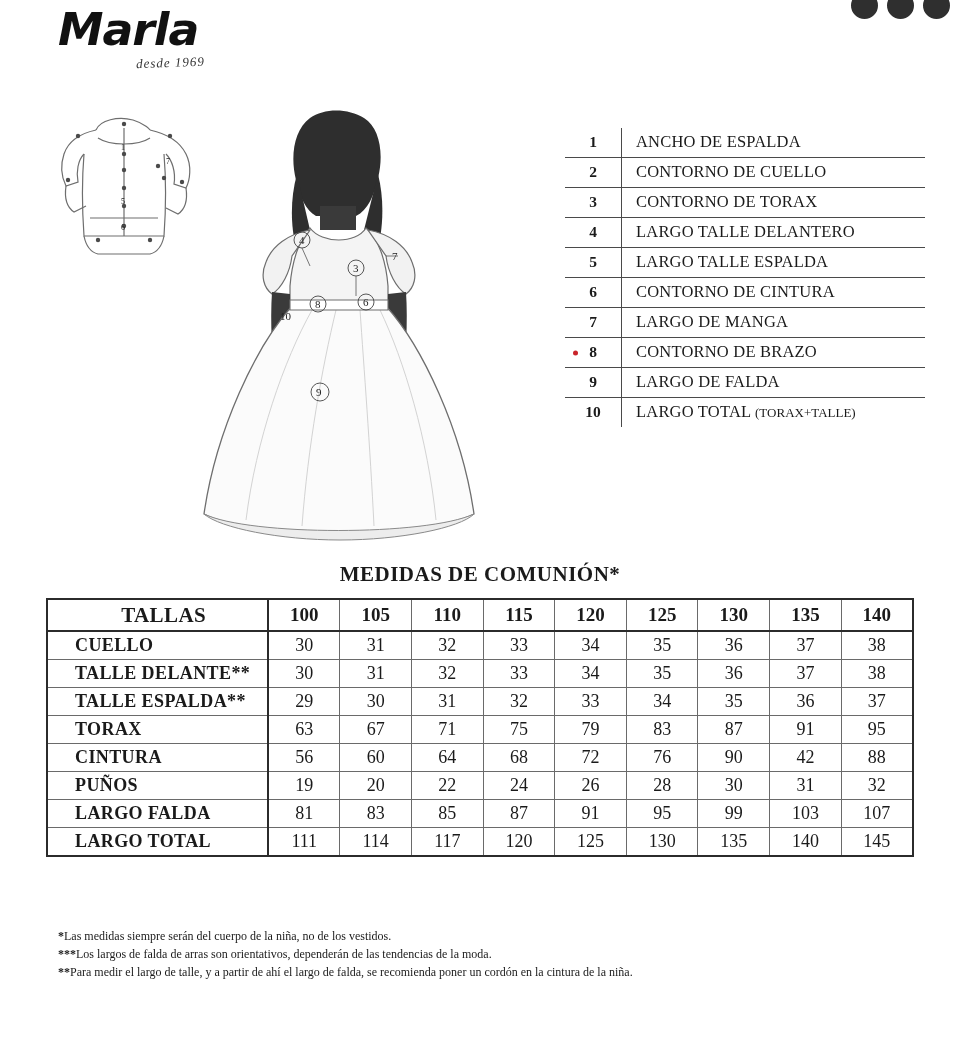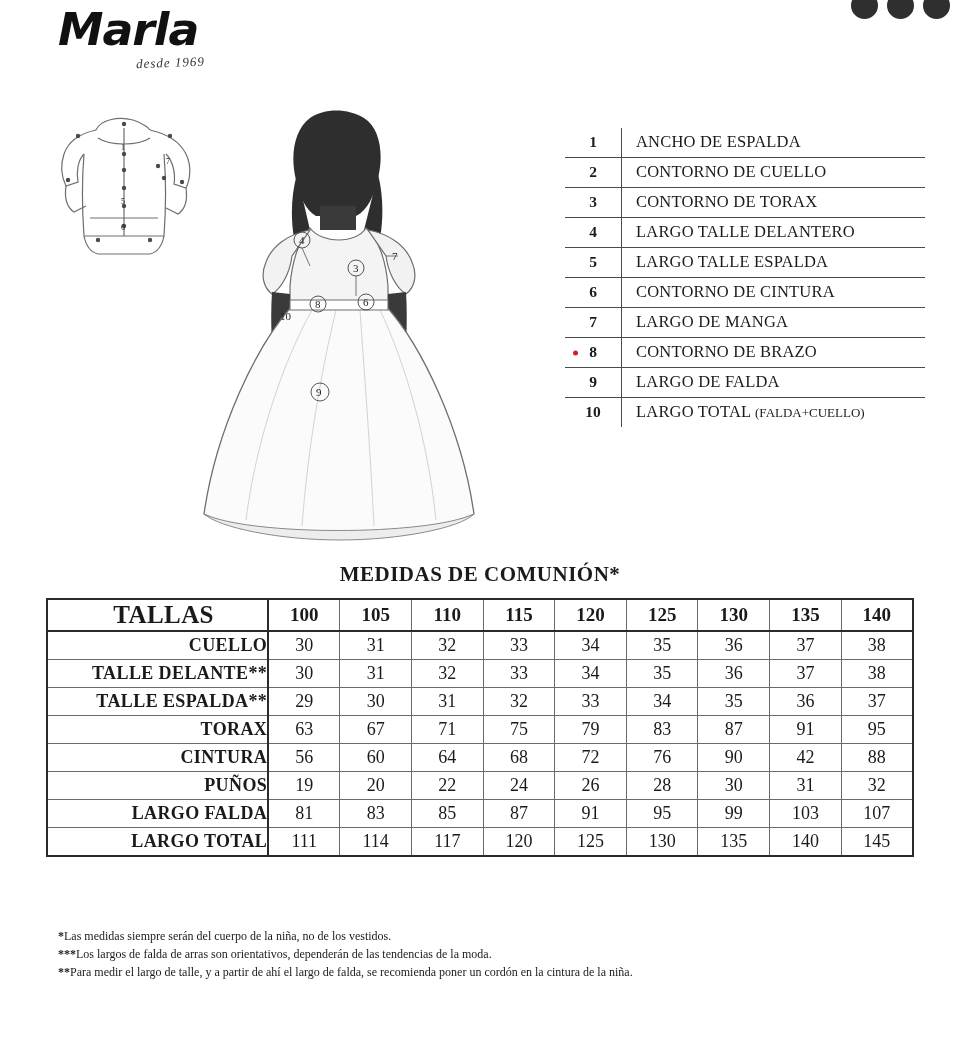--- a/index.html
+++ b/index.html
@@ -148,34 +148,34 @@
     border-right: 1px solid #6a6a6a;
     border-bottom: 1px solid #6a6a6a;
     font-size: 18px;
     height: 27px;
     text-align: center;
     padding: 0;
   }
   #sizes tr:last-child td { border-bottom: none; }
   #sizes th:last-child, #sizes td:last-child { border-right: none; }
   #sizes th.rowhead, #sizes td.rowhead {
-    text-align: right;
-    padding-left: 9px;
+    text-align: left;
+    padding-left: 27px;
     font-weight: bold;
     letter-spacing: 0.4px;
     border-right: 2px solid #2b2b2b;
   }
   #sizes thead th {
     font-weight: bold;
     font-size: 19px;
     border-bottom: 2px solid #2b2b2b;
     height: 30px;
   }
   #sizes thead th.rowhead {
-    font-size: 25px;
+    font-size: 21px;
     text-align: center;
     padding-left: 12px;
   }
   #sizes tbody td {
     font-weight: normal;
   }
   .col-head { width: 68px; }
   .col-first { width: 210px; }
 
   
@@ -344,21 +344,21 @@
       <td class="lbl">CONTORNO DE BRAZO</td>
     </tr>
     <tr>
       <td class="num">9</td>
       <td class="lbl">LARGO DE FALDA</td>
     </tr>
     <tr>
       <td class="num">10</td>
       <td class="lbl">
         <span>LARGO TOTAL</span>
-        <span class="small">(FALDA+CUELLO)</span>
+        <span class="small">(TORAX+TALLE)</span>
       </td>
     </tr>
   </tbody>
 </table>
 
 <div id="measures-title">MEDIDAS DE COMUNIÓN*</div>
 
 <div id="sizes-wrap">
   <table id="sizes">
     <colgroup>

